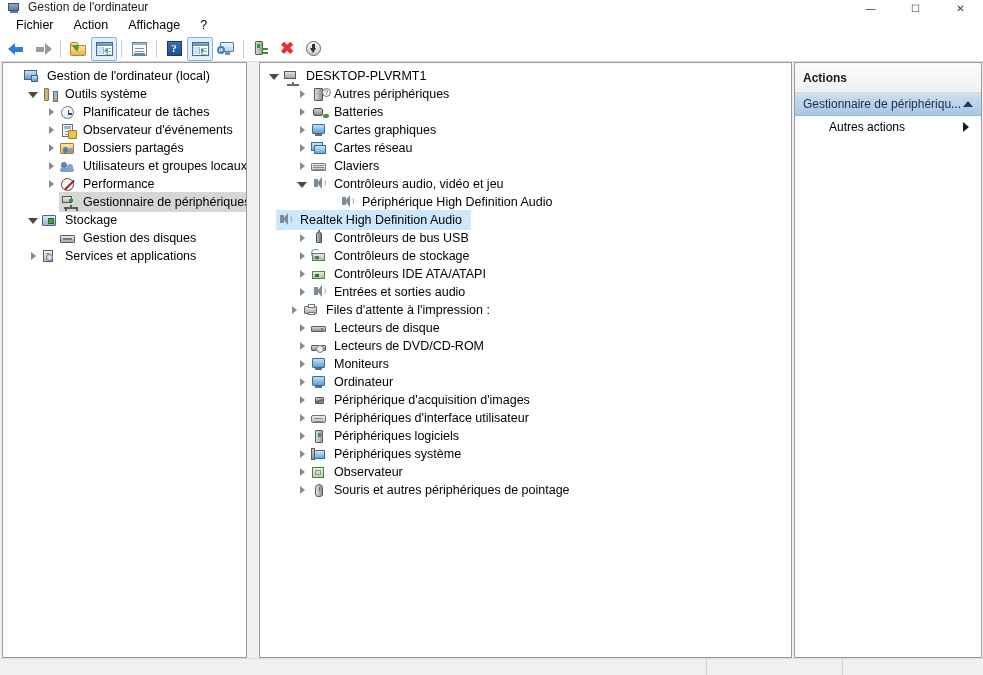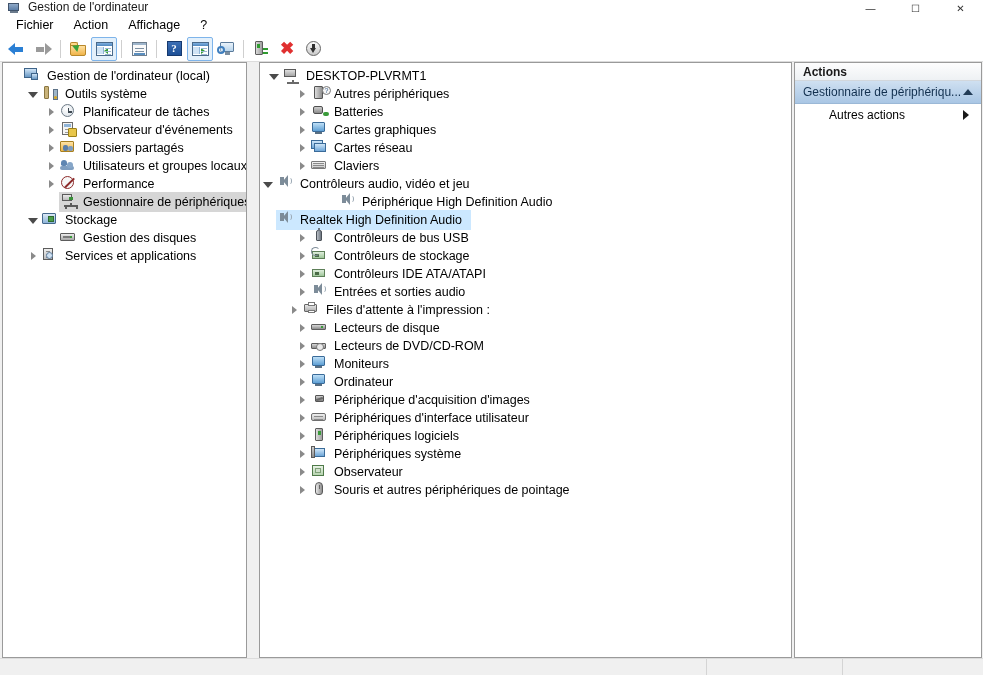--- a/index.html
+++ b/index.html
@@ -288,21 +288,21 @@
     white-space: nowrap;
     position: relative;
     font-size: 12.5px;
     line-height: 18px;
     cursor: default;
   }
   .trow .label { padding: 0 4px 0 4px; }
   .trow.selected-left > .label-wrap {
     background: #d6d6d6;
   }
-  .label-wrap { display: inline-flex; align-items:flex-start; padding: 1px 5px 1px 0; border-radius:0; }
+  .label-wrap { display: inline-flex; align-items:flex-end; padding: 1px 5px 1px 0; border-radius:0; }
   .trow.selected-main > .label-wrap { background: #cce8ff; }
 
   .twisty {
     width: 16px; height: 18px;
     display: flex; align-items: center; justify-content: center;
     flex: 0 0 auto;
   }
   .twisty .chev {
     width: 0; height: 0;
     border-top: 4px solid transparent;
@@ -448,21 +448,21 @@
   .g-diskmgmt .led{position:absolute; right:2px; top:2px; width:2px; height:2px; background:#3a9b3a;}
 
   .g-services { position:absolute; left:2px; top:1px; width:10px; height:12px;
      background: linear-gradient(#f0f0f0,#bdbdbd); border:1px solid #5c5c5c; box-sizing:border-box;}
   .g-services .ln{position:absolute; left:2px; right:2px; top:2px; height:1px; background:#8a8a8a; box-shadow:0 3px 0 #8a8a8a, 0 6px 0 #8a8a8a;}
   .g-services .gear{position:absolute; right:-1px; bottom:0px; width:7px; height:7px; border:1.5px solid #5f7f9f;
      border-radius:50%; background:#cfe0f0; box-sizing:border-box;}
 
   
   .actions-head {
-    height: 18px;
+    height: 30px;
     background: linear-gradient(#fdfdfd, #eef1f4);
     border-bottom: 1px solid #d2d7dc;
     display: flex; align-items: center;
     padding-left: 8px;
     font-weight: bold;
     font-size: 12px;
     color: #1a1a1a;
     box-sizing: border-box;
   }
   .actions-group {
@@ -860,21 +860,21 @@
             <span class="twisty">
               <span class="chev"></span>
             </span>
             <span class="label-wrap">
               <span class="ticon">
                 <span class="g-kbd"></span>
               </span>
               <span class="label">Claviers</span>
             </span>
           </div>
-          <div class="trow " style="">
+          <div class="trow " style="padding-left:34px">
             <span class="twisty">
               <span class="chev open"></span>
             </span>
             <span class="label-wrap">
               <span class="ticon">
                 <span class="g-speaker"></span>
                 <span class="g-speaker-cone"></span>
                 <span class="g-speaker-wave"></span>
               </span>
               <span class="label">Contrôleurs audio, vidéo et jeu</span>

